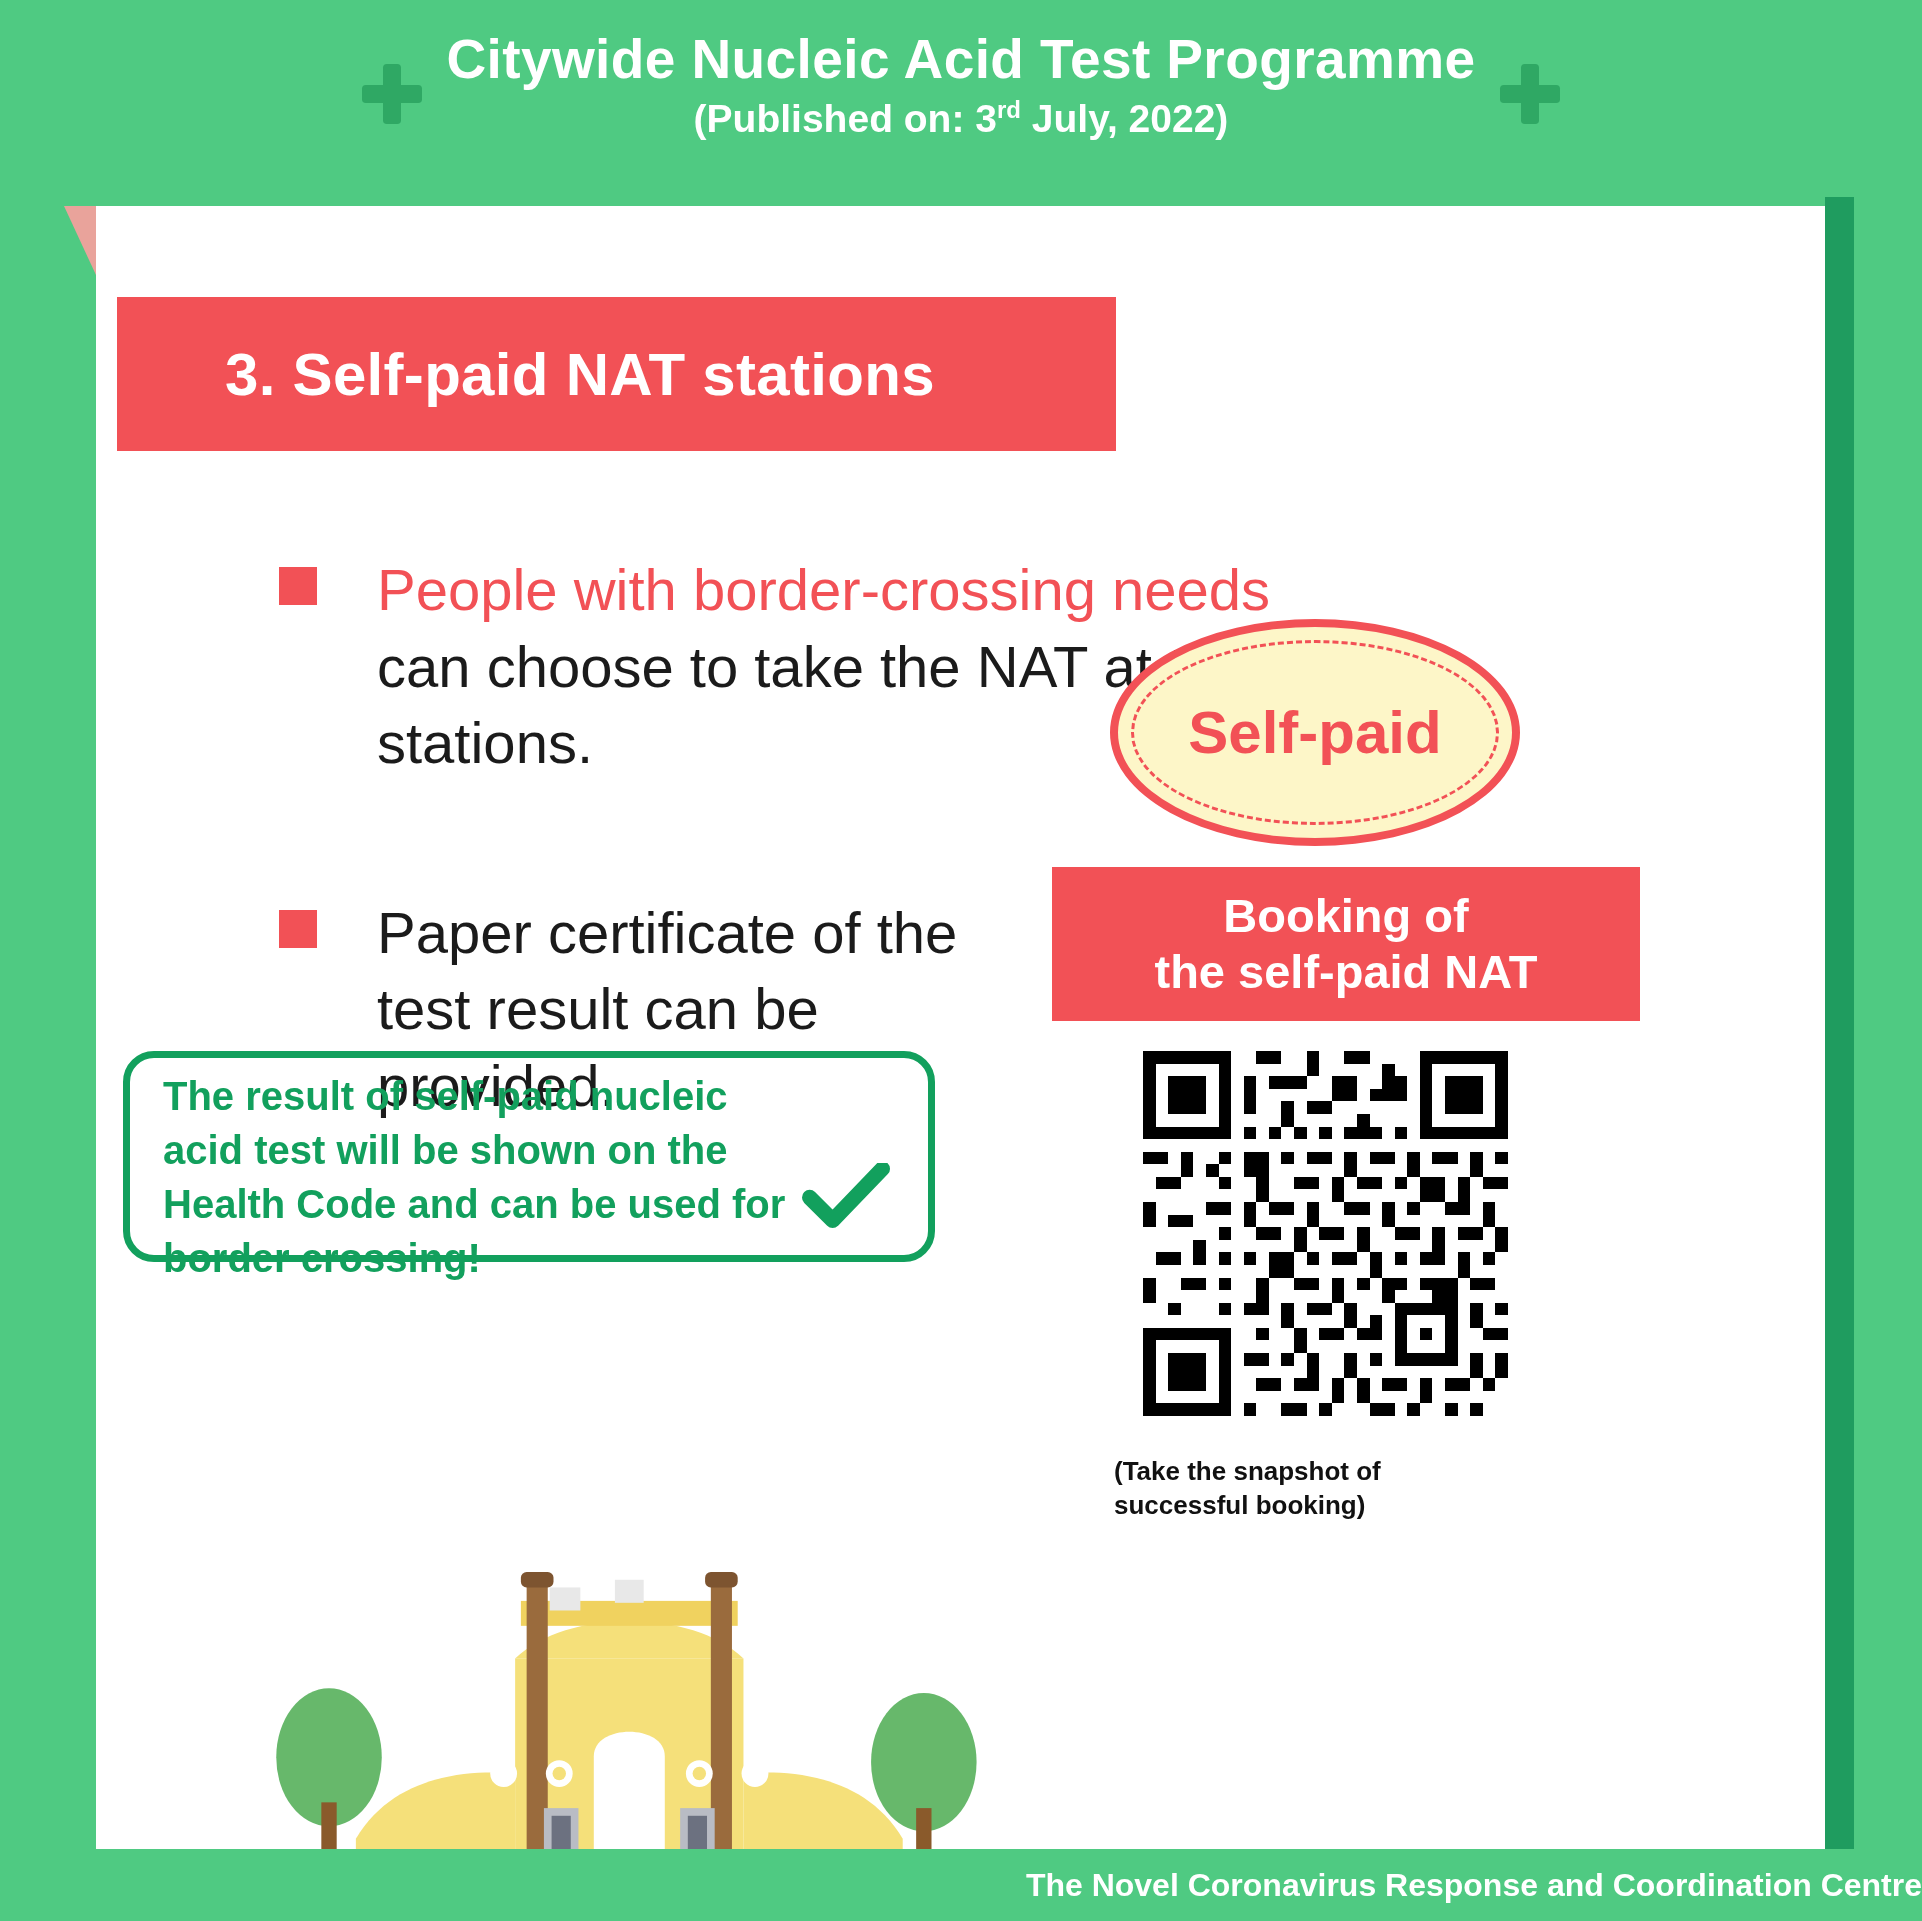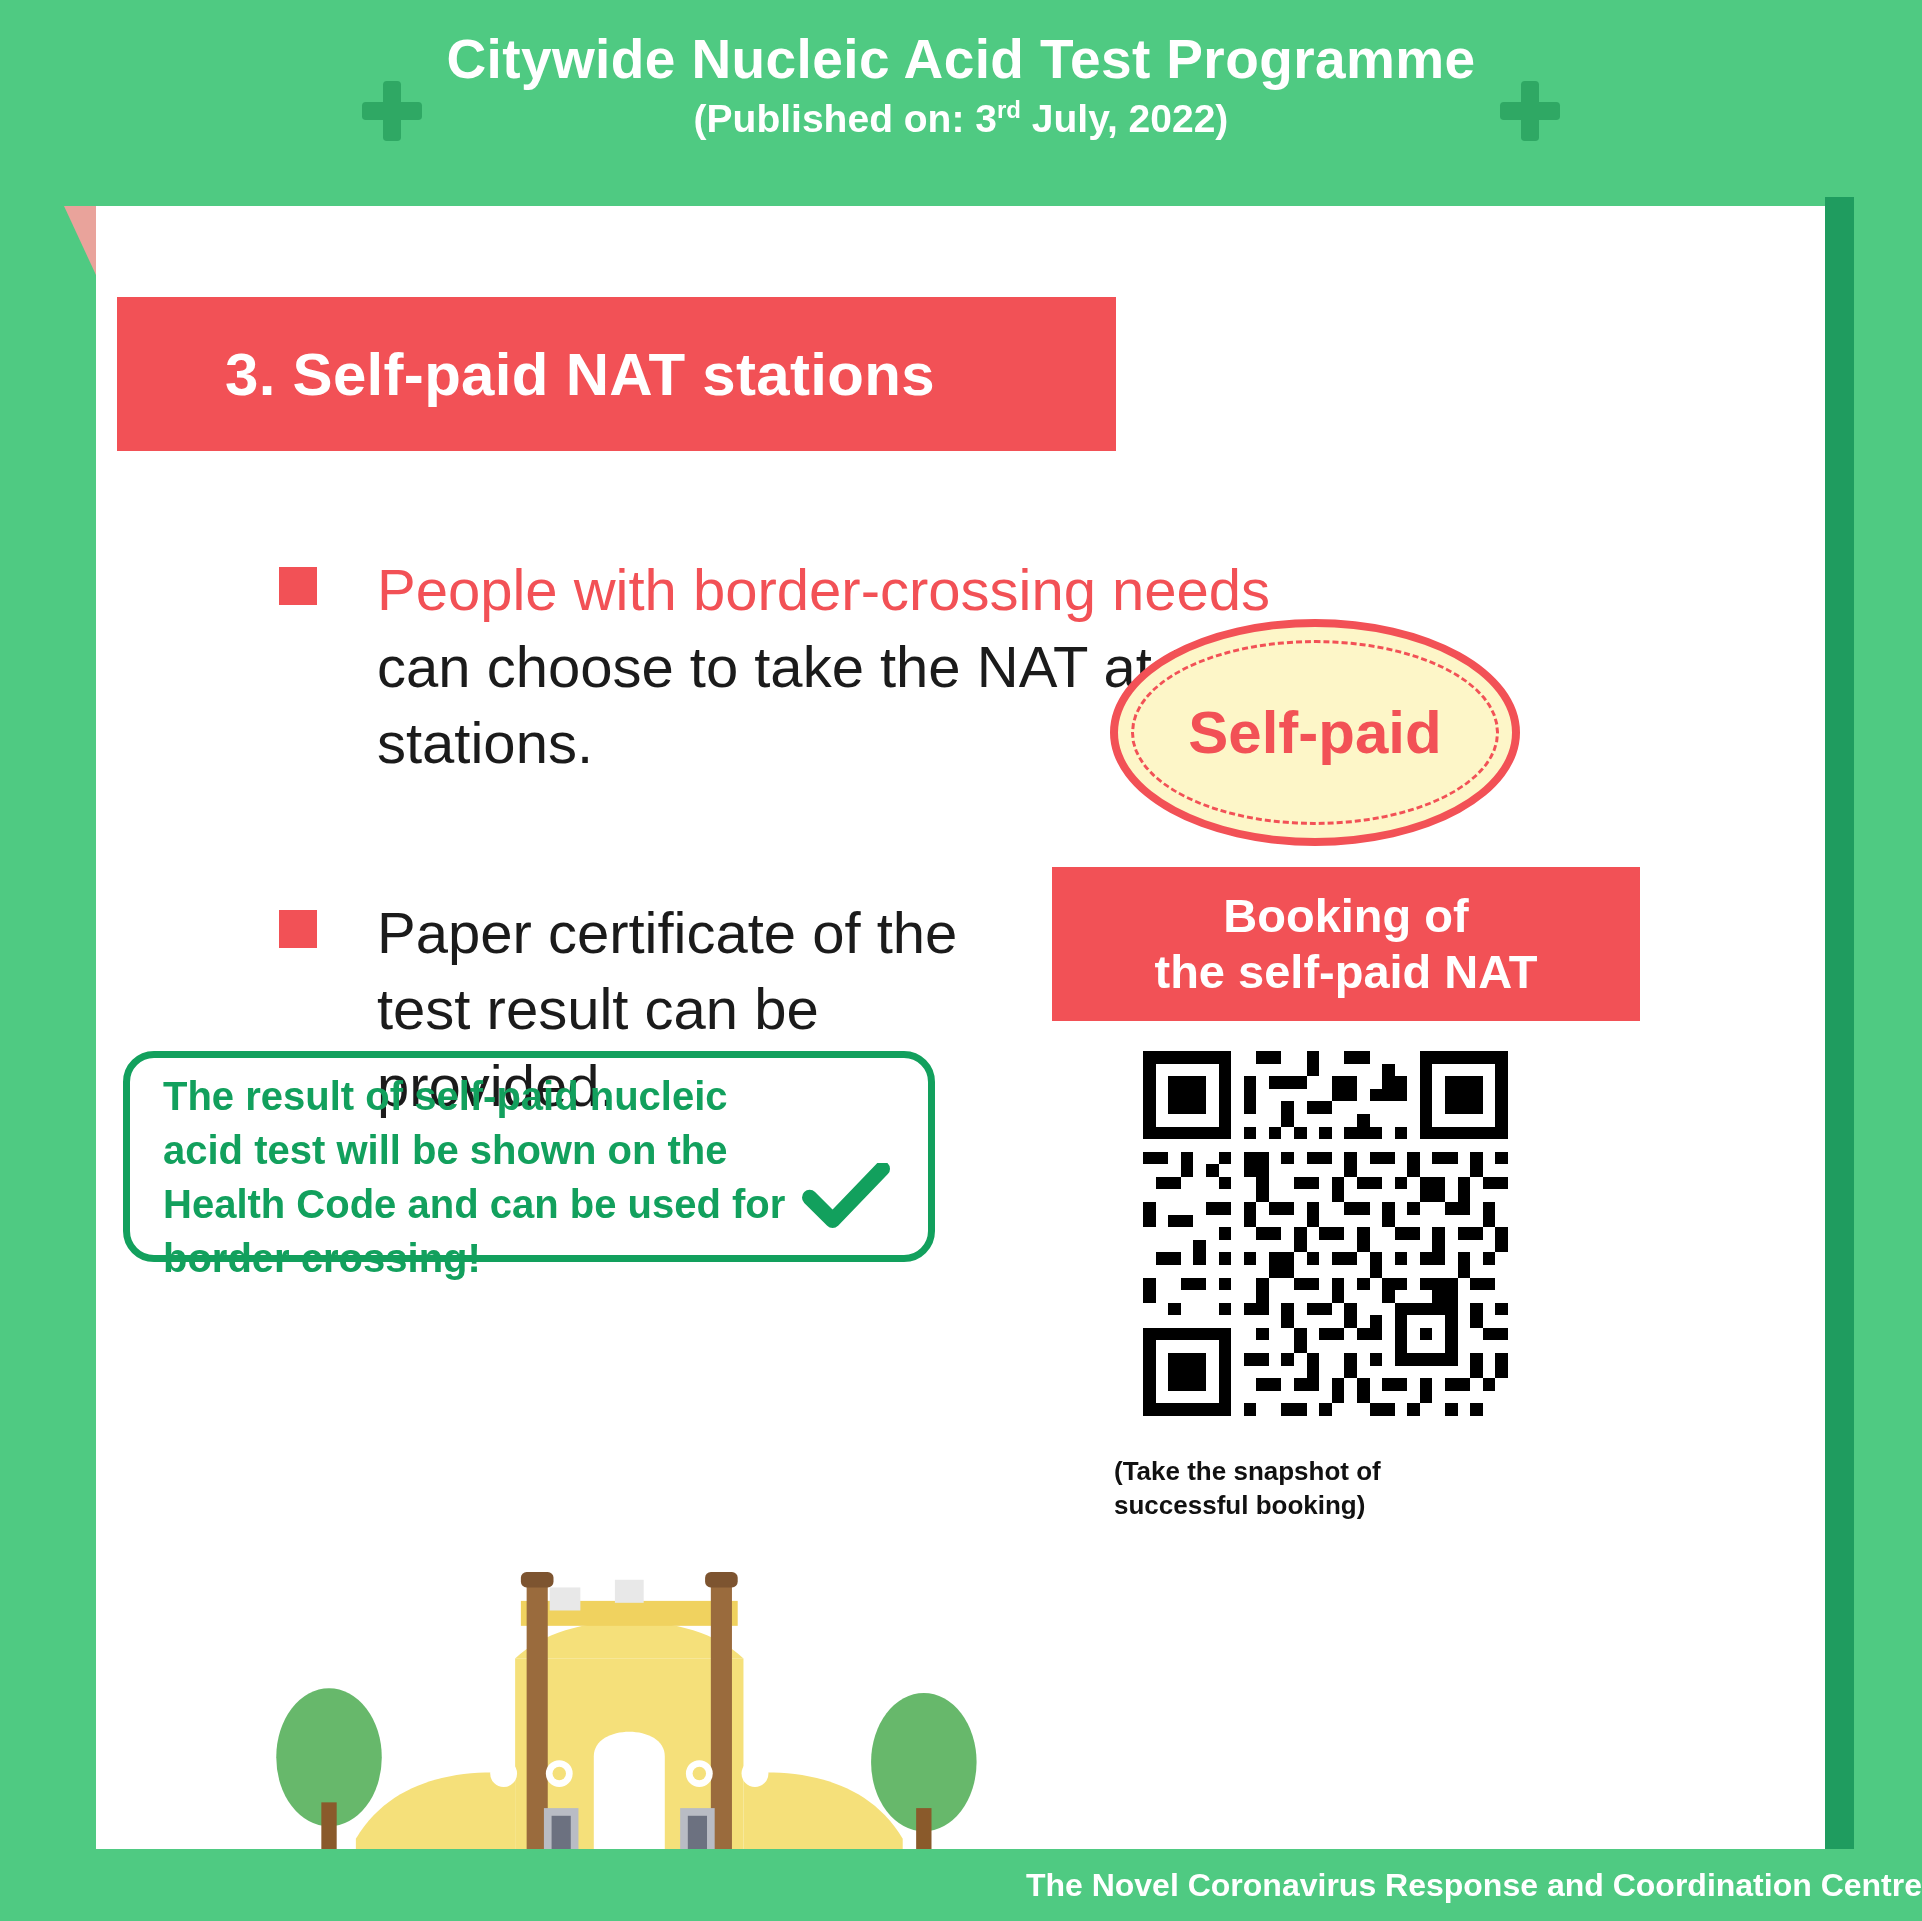--- a/index.html
+++ b/index.html
@@ -29,21 +29,21 @@
     top: 0;
     width: 1922px;
     height: 197px;
     background: #4fca82;
     display: flex;
     align-items: flex-start;
     justify-content: center;
   }
   .header-inner {
     display: flex;
-    align-items: flex-end;
+    align-items: center;
     justify-content: center;
     gap: 24px;
     padding-top: 29px;
     width: 100%;
   }
   .cross {
     position: relative;
     width: 60px;
     height: 60px;
     flex: 0 0 auto;

